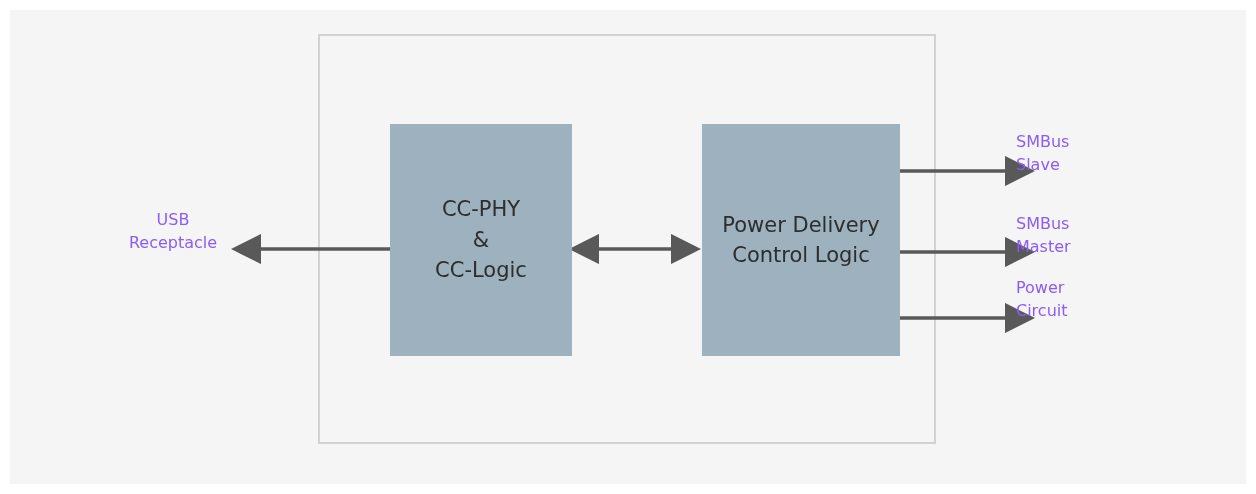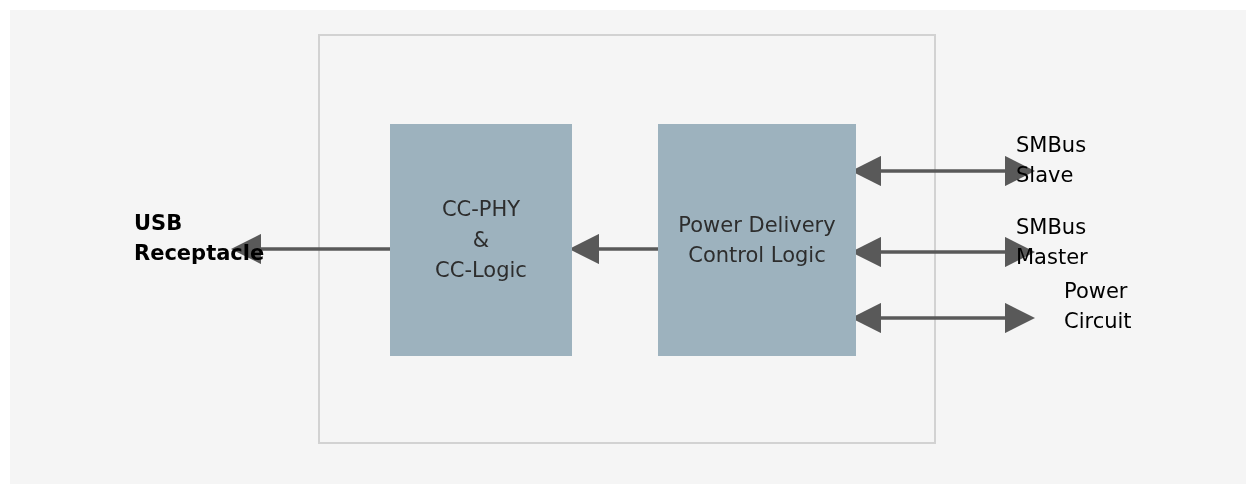--- a/index.html
+++ b/index.html
@@ -50,60 +50,59 @@
   }
 
   #block-cc-phy {
     left: 380px;   
     top: 114px;    
     width: 182px;  
     height: 232px; 
   }
 
   #block-pd-control {
-    left: 648px;   
+    left: 692px;   
     top: 114px;
     width: 198px;  
     height: 232px;
   }
 
   .block-label {
     white-space: pre-line;
   }
 
   
   .ext-label {
     position: absolute;
-    color: #000000;
-    font-size: 21px;
+    color: #8b5cf6;
+    font-size: 16px;
     line-height: 1.42;
     white-space: pre-line;
   }
 
   #label-usb-receptacle {
-    left: 124px;   
+    left: 100px;   
     top: 199px;
     width: 126px;
-    font-weight: bold;
+    text-align: center;
   }
 
   #label-smbus-slave {
     left: 1006px;  
     top: 121px;
   }
 
   #label-smbus-master {
     left: 1006px;
     top: 203px;
   }
 
   #label-power-circuit {
     left: 1006px;
     top: 267px;
-    margin-left: 48px;
   }
 
   
   .arrow {
     position: absolute;
     overflow: visible;
   }
 </style>
 </head>
 <body>

